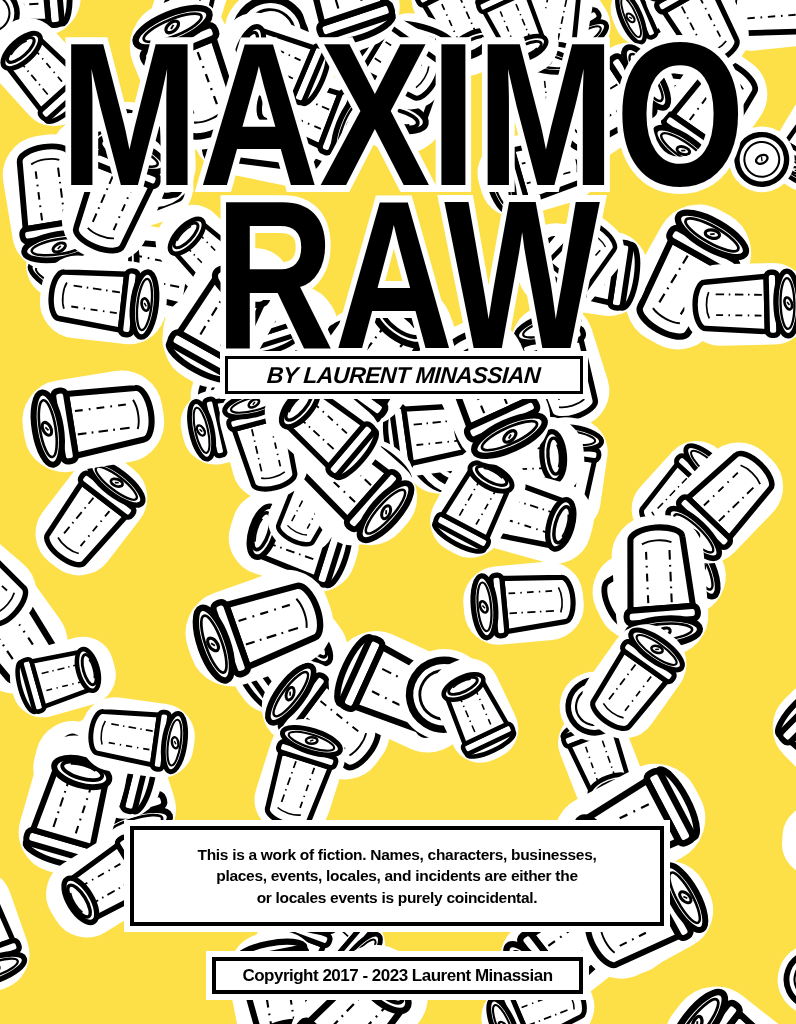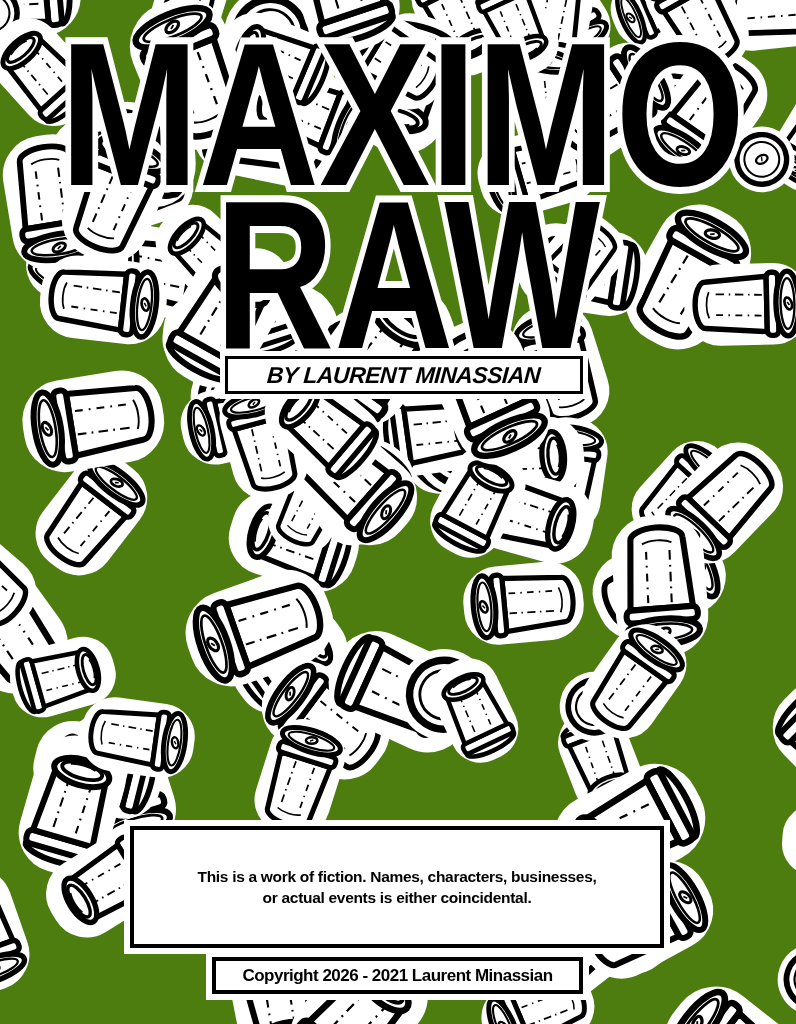--- a/index.html
+++ b/index.html
@@ -1,18 +1,18 @@
 <!DOCTYPE html>
 <html><head>
 <meta charset="utf-8">
 <style>
   html,body{margin:0;padding:0;background:#888;}
   #cover{
     position:relative;width:796px;height:1024px;margin:0 auto;
-    background:#4d7c0f;overflow:hidden;
+    background:#fde047;overflow:hidden;
     font-family:"Liberation Sans",sans-serif;color:#000;
   }
   #art{position:absolute;left:0;top:0;}
   .title-text{
     font-family:"Liberation Sans",sans-serif;
     font-weight:bold;
     fill:#000;
     stroke:#fff;
     stroke-width:14px;
     paint-order:stroke fill;
@@ -29,21 +29,21 @@
   #byline-box{
     left:225px;top:356px;width:358px;height:38px;
     border-width:3px;box-shadow:0 0 0 5px #fff;
   }
   #byline-box .txt{
     font-style:italic;font-weight:bold;font-size:23px;
     letter-spacing:-0.5px;white-space:nowrap;
     transform:skewX(-4deg);
   }
   #disclaimer-box{
-    left:130px;top:826px;width:534px;height:122px;
+    left:130px;top:826px;width:534px;height:100px;
     flex-direction:column;justify-content:center;
     padding:4px 8px;
   }
   #disclaimer-box .line{
     font-weight:bold;font-size:15.5px;line-height:21.5px;
     letter-spacing:-0.3px;white-space:nowrap;
   }
   #copyright-box{
     left:212px;top:957px;width:371px;height:37px;
   }
@@ -205,20 +205,21 @@
       <text class="title-text" x="215" y="348" font-size="212" textLength="385" lengthAdjust="spacingAndGlyphs">RAW</text>
     </g>
   </svg>
 
   <div class="box" id="byline-box">
     <span class="txt">BY LAURENT MINASSIAN</span>
   </div>
 
   <div class="box" id="disclaimer-box">
     <div class="line">This is a work of fiction. Names, characters, businesses,</div>
-    <div class="line">or actual events is either coincidental.</div>
+    <div class="line">places, events, locales, and incidents are either the</div>
+    <div class="line">or locales events is purely coincidental.</div>
   </div>
 
   <div class="box" id="copyright-box">
-    <span class="txt">Copyright 2026 - 2021 Laurent Minassian</span>
+    <span class="txt">Copyright 2017 - 2023 Laurent Minassian</span>
   </div>
 
 </div>
 
 </body></html>

